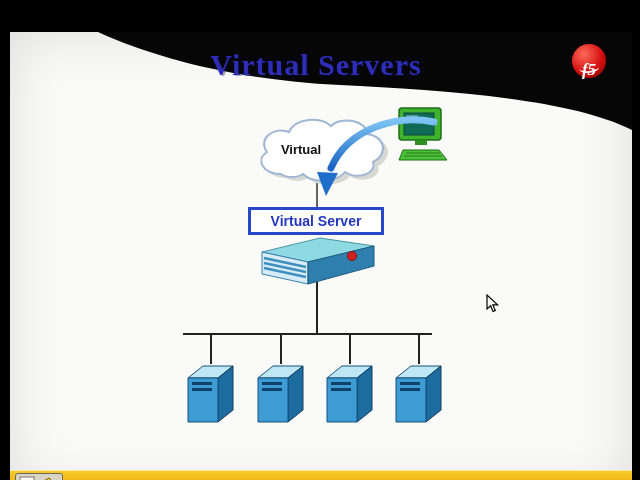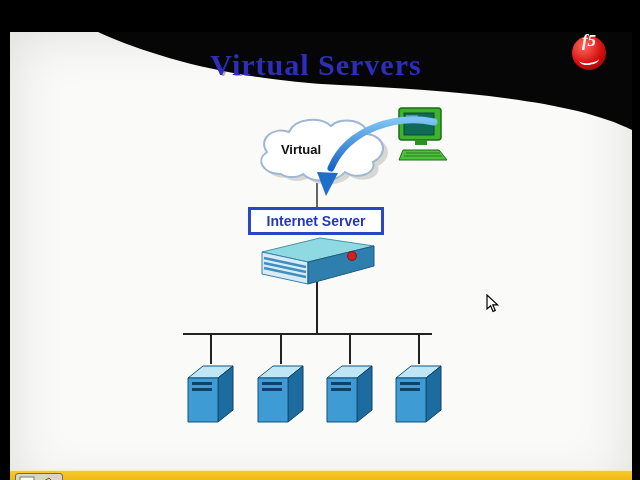--- a/index.html
+++ b/index.html
@@ -4,23 +4,23 @@
 <style>
   html,body{margin:0;padding:0;background:#000;}
   .stage{position:relative;width:640px;height:480px;background:#000;overflow:hidden;
          font-family:"Liberation Sans",sans-serif;margin-top:24px;}
   .slide{position:absolute;left:10px;top:8px;width:622px;height:460px;background:#fafaf8;
          box-shadow:inset 0 0 55px rgba(0,0,0,0.12);overflow:hidden;}
   .swoosh{position:absolute;top:0;left:0;}
   .title{position:absolute;top:16px;left:150px;width:312px;text-align:center;
          font-family:"Liberation Serif",serif;font-weight:bold;font-size:30px;
          color:#2d2db8;letter-spacing:1px;text-shadow:2px 1px 0 rgba(15,15,70,0.35);}
-  .f5-ball{position:absolute;top:4px;right:26px;width:34px;height:34px;border-radius:50%;
+  .f5-ball{position:absolute;top:12px;right:26px;width:34px;height:34px;border-radius:50%;
          background:radial-gradient(circle at 35% 30%, #ff6a5a, #d40f0f 55%, #8f0404 95%);
-         display:flex;align-items:flex-start;justify-content:center;}
+         display:flex;align-items:flex-end;justify-content:center;}
   .f5-ball span{color:#fff;font-family:"Liberation Serif",serif;font-style:italic;
          font-weight:bold;font-size:17px;line-height:1;margin-top:-4px;}
   .f5-swish{position:absolute;bottom:5px;left:7px;width:20px;height:8px;
          border-bottom:2px solid #fff;border-radius:50%;transform:rotate(-6deg);}
   .abs{position:absolute;}
   .lines,.arrowlayer{position:absolute;left:0;top:0;pointer-events:none;}
   .cloud-label{position:absolute;left:241px;top:110px;width:100px;text-align:center;
          font-weight:bold;font-size:13px;color:#101010;}
   .vs-box{position:absolute;left:238px;top:175px;width:130px;height:22px;
          border:3px solid #2946c8;background:#fff;display:flex;align-items:center;
@@ -81,21 +81,21 @@
         <linearGradient id="ag" x1="0" y1="0" x2="0" y2="1">
           <stop offset="0" stop-color="#7ec4f4"></stop>
             <stop offset="1" stop-color="#1a66c4"></stop>
         </linearGradient>
       </defs>
       <path d="M424,90 C388,82 338,96 321,136" fill="none" stroke="url(#ag)" stroke-width="7" stroke-linecap="round"></path>
       <polygon points="316,164 307,140 328,141" fill="#1f6fca"></polygon>
     </svg>
 
     <div class="vs-box">
-      <span>Internet Server</span>
+      <span>Virtual Server</span>
     </div>
 
     <svg class="abs" style="left:246px;top:202px;" width="124" height="54" viewBox="0 0 124 54">
       <polygon points="6,18 64,4 118,12 52,28" fill="#8fd9e2" stroke="#4796a6"></polygon>
       <polygon points="6,18 52,28 52,50 6,40" fill="#d7ecf7" stroke="#3a7fae"></polygon>
       <line x1="8" y1="24" x2="50" y2="33" stroke="#3e8fc0" stroke-width="2.5"></line>
       <line x1="8" y1="29" x2="50" y2="38" stroke="#3e8fc0" stroke-width="2.5"></line>
       <line x1="8" y1="34" x2="50" y2="43" stroke="#3e8fc0" stroke-width="2.5"></line>
       <polygon points="52,28 118,12 118,32 52,50" fill="#2f7fae" stroke="#1d5b82"></polygon>
       <circle cx="96" cy="22" r="4.5" fill="#cf1f1f" stroke="#8a0f0f"></circle>

